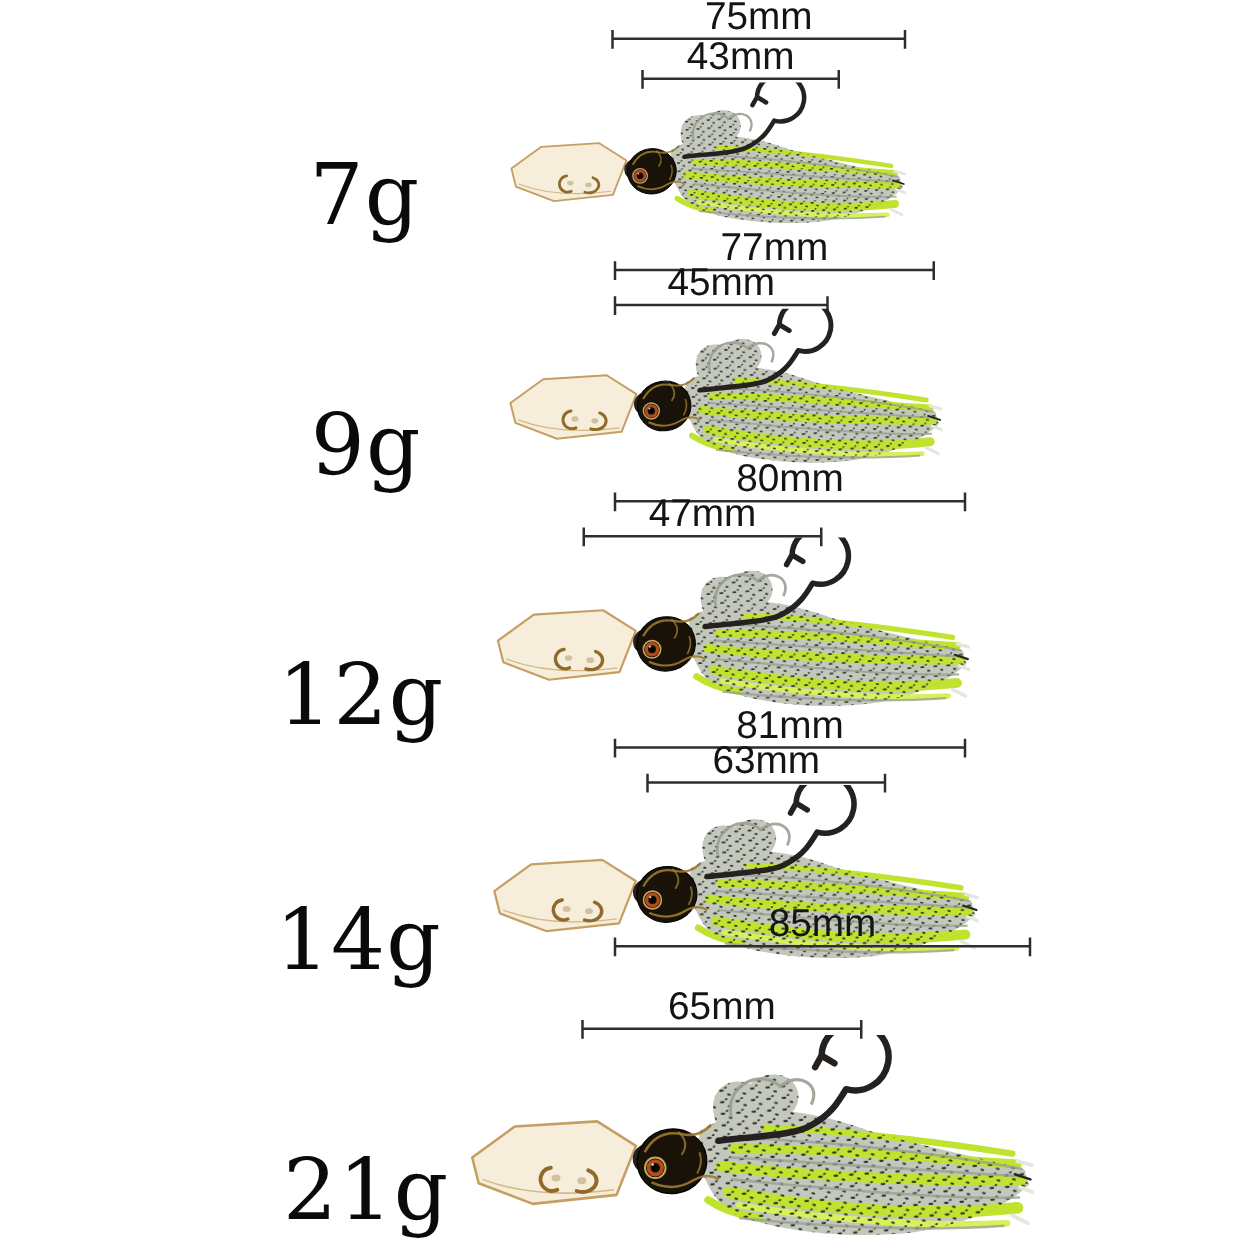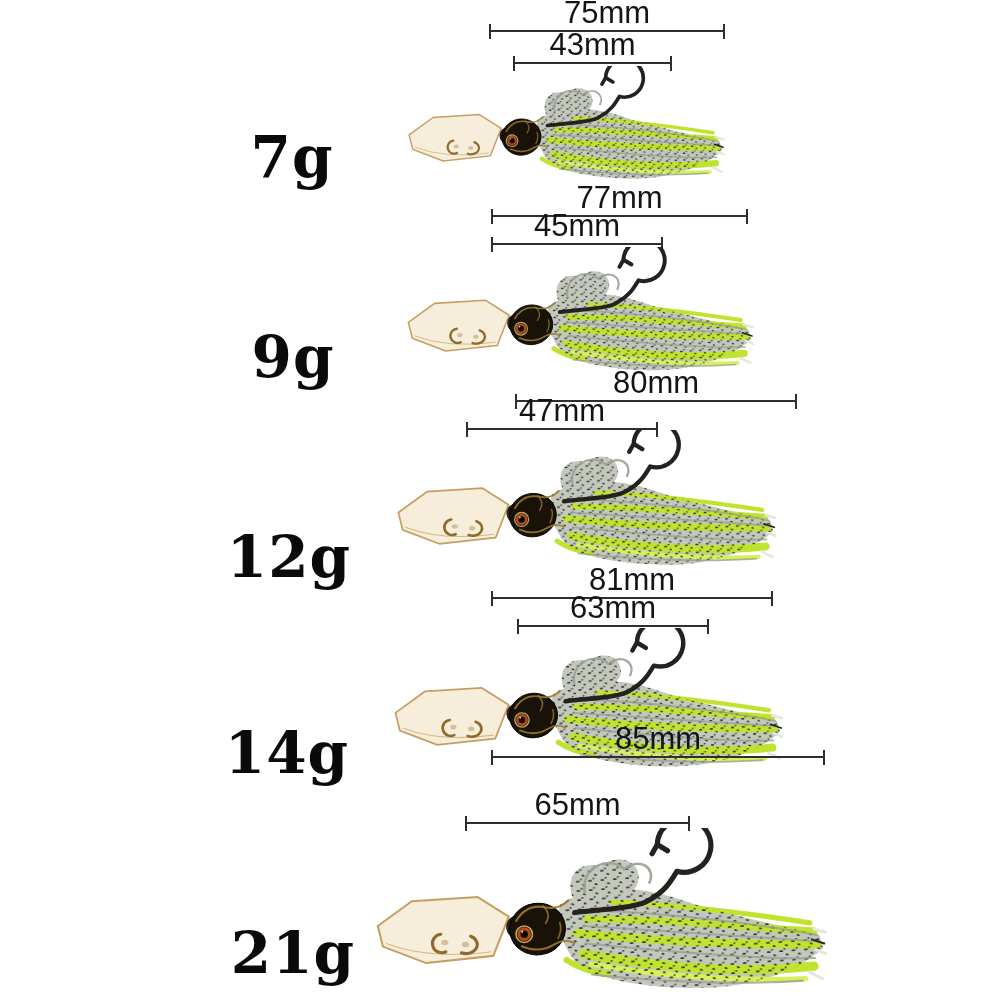--- a/index.html
+++ b/index.html
@@ -18,21 +18,21 @@
   .dim::before{left:-1px;}
   .dim::after{right:-1px;}
   .dim-text{
     position:absolute;left:50%;bottom:4px;transform:translateX(-50%);
     font-family:"Liberation Sans",sans-serif;font-size:31px;line-height:1;
     color:var(--text,#141414);white-space:nowrap;
   }
   
   .weight{
     position:absolute;transform:translate(-50%,-50%);
-    font-family:"DejaVu Serif",serif;font-weight:700;font-size:58px;line-height:1;
+    font-family:"DejaVu Serif",serif;font-weight:400;font-size:68px;line-height:1;
     color:#0a0a0a;letter-spacing:1px;white-space:nowrap;
   }
   .lure{position:absolute;}
 </style>
 </head>
 <body>
 
 <svg width="0" height="0" style="position:absolute" aria-hidden="true">
   <defs>
     <pattern id="speckle" width="12" height="9" patternUnits="userSpaceOnUse" patternTransform="rotate(-4)">
@@ -120,21 +120,21 @@
     <div class="dim" style="top:243px;left:455px;width:170px">
       <span class="dim-text">45mm</span>
     </div>
     <div class="weight" style="left:256px;top:357px">9g</div>
     <svg class="lure" viewBox="0 0 440 160" style="left:367px;top:247px;width:350px;height:127px">
         <use href="#lure-art"></use>
       </svg>
   </div>
 
   <div>
-    <div class="dim" style="top:400px;left:479px;width:280px">
+    <div class="dim" style="top:400px;left:455px;width:280px">
       <span class="dim-text">80mm</span>
     </div>
     <div class="dim" style="top:428px;left:430px;width:190px">
       <span class="dim-text">47mm</span>
     </div>
     <div class="weight" style="left:252px;top:557px">12g</div>
     <svg class="lure" viewBox="0 0 440 160" style="left:357px;top:430px;width:382px;height:139px">
         <use href="#lure-art"></use>
       </svg>
   </div>

